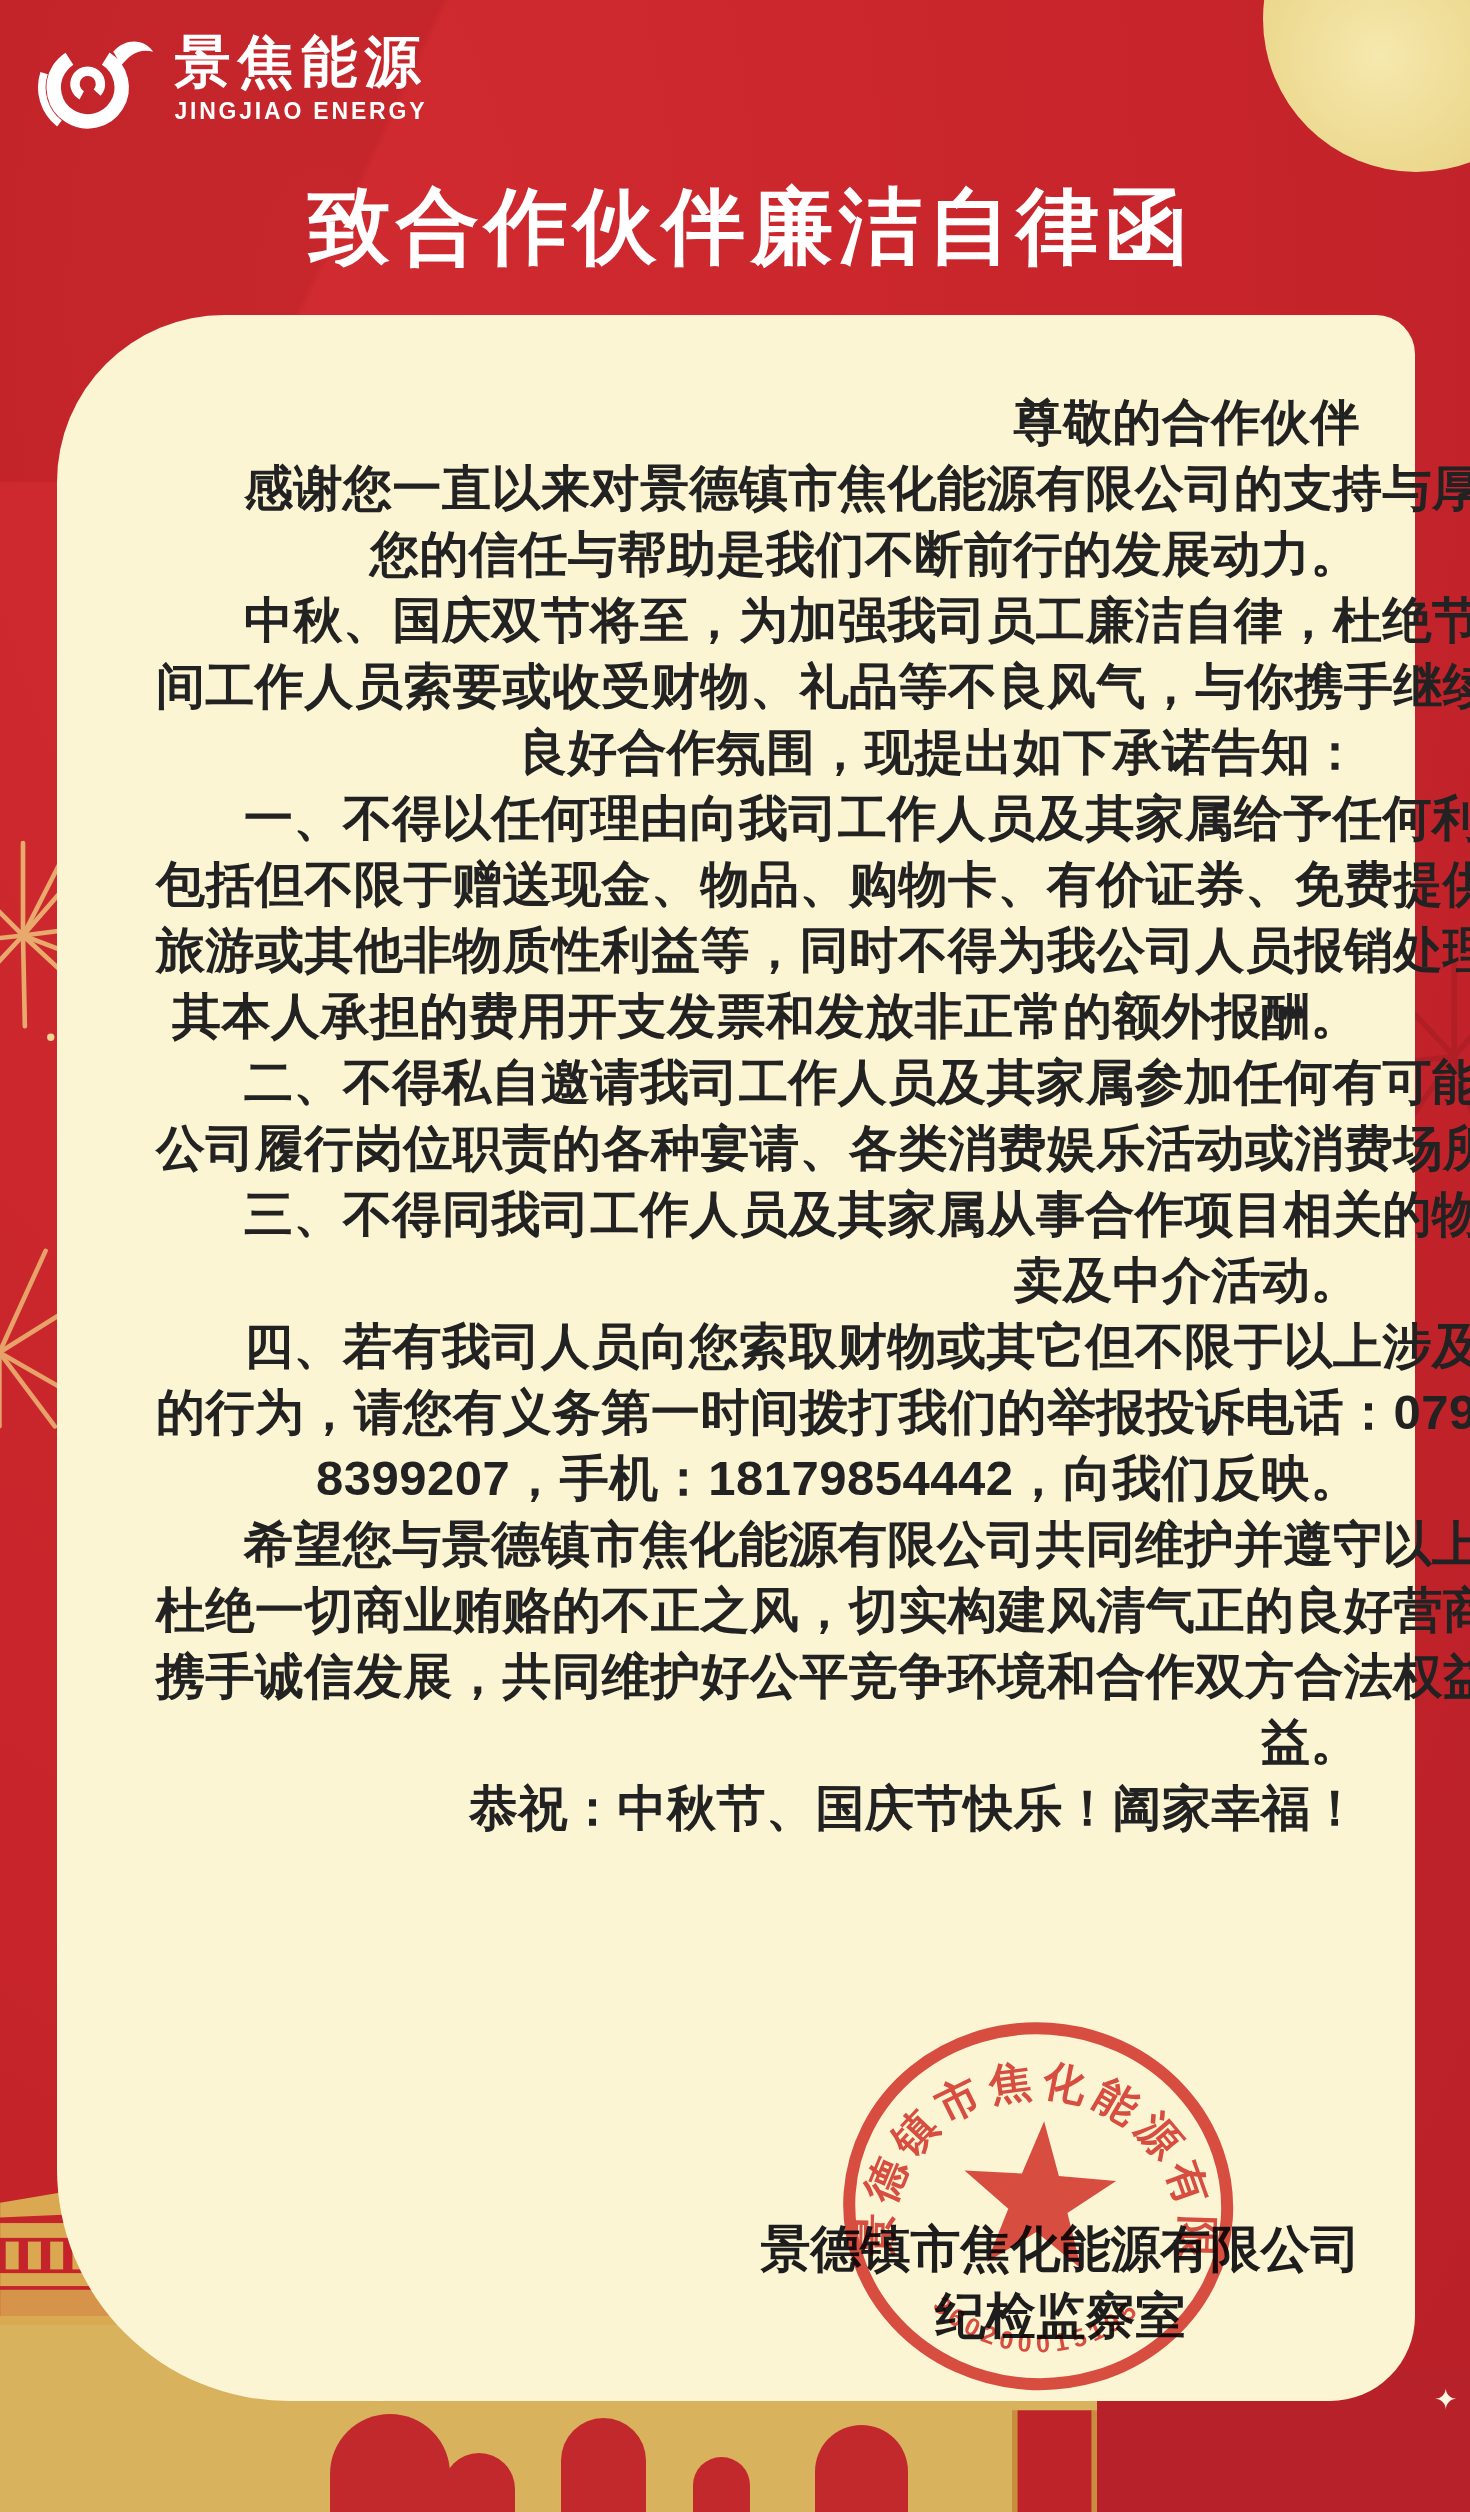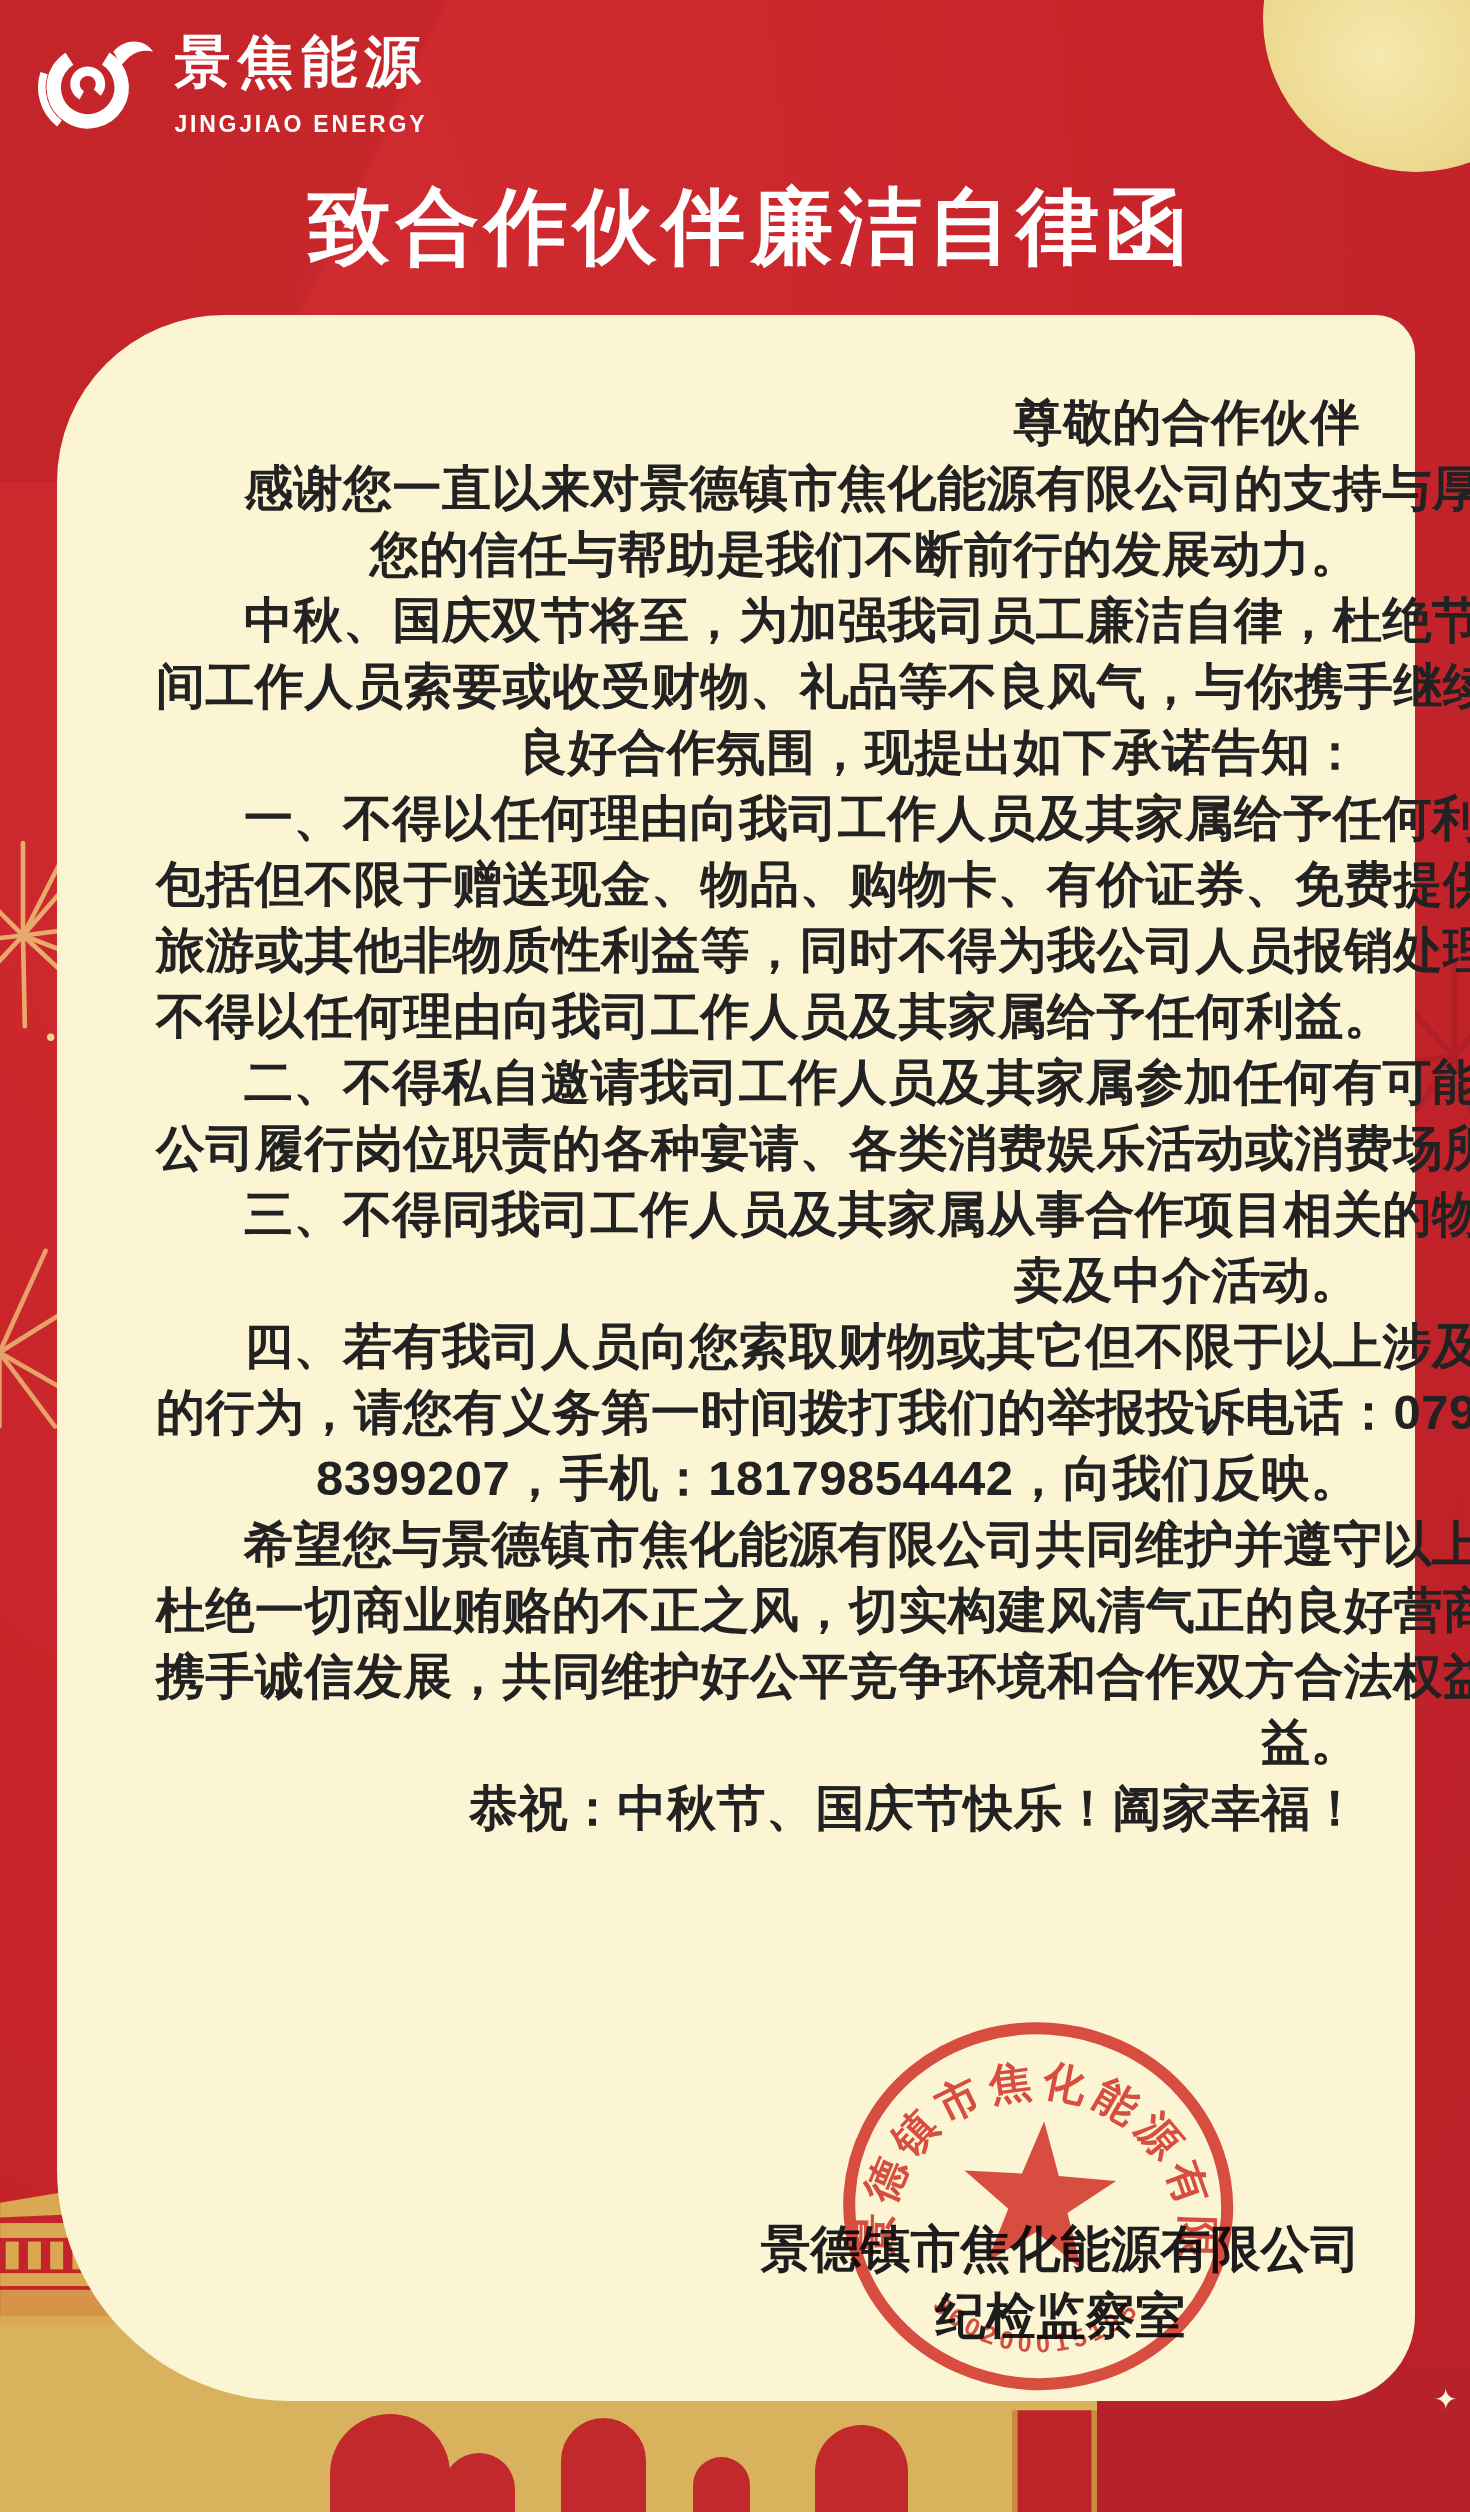--- a/index.html
+++ b/index.html
@@ -20,21 +20,21 @@
   .moon{
     position:absolute;left:1263px;top:-134px;width:306px;height:306px;border-radius:50%;
     background:radial-gradient(circle at 38% 62%, #f6e9ae 0%, #ecd88e 45%, #e0c77c 78%, #d8bd6f 100%);
     z-index:1;
   }
   
   .logo{position:absolute;left:35px;top:31.5px;display:flex;align-items:flex-start;z-index:3;}
   .logo-mark{width:119px;height:104px;}
   .logo-text{margin-left:20.4px;color:#ffffff;}
   .logo-cn{font-size:56px;font-weight:900;letter-spacing:7.4px;line-height:59px;}
-  .logo-en{font-size:23px;font-weight:700;letter-spacing:2.8px;line-height:28px;margin-top:19px;}
+  .logo-en{font-size:23px;font-weight:700;letter-spacing:2.8px;line-height:28px;margin-top:6px;}
   
   .page-title{
     position:absolute;left:0;top:172px;width:1501px;text-align:center;
     color:#ffffff;font-size:83px;font-weight:900;letter-spacing:5.6px;z-index:3;
   }
   
   .card{
     position:absolute;left:57px;top:315px;width:1358px;height:2086px;
     background:#fcf5d4;
     border-radius:167px 39px 85px 232px;
@@ -175,21 +175,21 @@
   <div class="letter-body">
       <div class="line">尊敬的合作伙伴</div>
       <div class="line indent">感谢您一直以来对景德镇市焦化能源有限公司的支持与厚爱，</div>
       <div class="line">您的信任与帮助是我们不断前行的发展动力。</div>
       <div class="line indent">中秋、国庆双节将至，为加强我司员工廉洁自律，杜绝节日期</div>
       <div class="line">间工作人员索要或收受财物、礼品等不良风气，与你携手继续保持</div>
       <div class="line">良好合作氛围，现提出如下承诺告知：</div>
       <div class="line indent">一、不得以任何理由向我司工作人员及其家属给予任何利益，</div>
       <div class="line">包括但不限于赠送现金、物品、购物卡、有价证券、免费提供劳务、</div>
       <div class="line">旅游或其他非物质性利益等，同时不得为我公司人员报销处理应由</div>
-      <div class="line">不得以任何理由向我司工作人员及其家属给予任何利益。</div>
+      <div class="line">其本人承担的费用开支发票和发放非正常的额外报酬。</div>
       <div class="line indent">二、不得私自邀请我司工作人员及其家属参加任何有可能影响</div>
       <div class="line">公司履行岗位职责的各种宴请、各类消费娱乐活动或消费场所包括</div>
       <div class="line indent">三、不得同我司工作人员及其家属从事合作项目相关的物资买</div>
       <div class="line">卖及中介活动。</div>
       <div class="line indent">四、若有我司人员向您索取财物或其它但不限于以上涉及金钱</div>
       <div class="line">的行为，请您有义务第一时间拨打我们的举报投诉电话：0798-</div>
       <div class="line">8399207，手机：18179854442，向我们反映。</div>
       <div class="line indent">希望您与景德镇市焦化能源有限公司共同维护并遵守以上约定，</div>
       <div class="line">杜绝一切商业贿赂的不正之风，切实构建风清气正的良好营商环境，</div>
       <div class="line">携手诚信发展，共同维护好公平竞争环境和合作双方合法权益与利</div>

